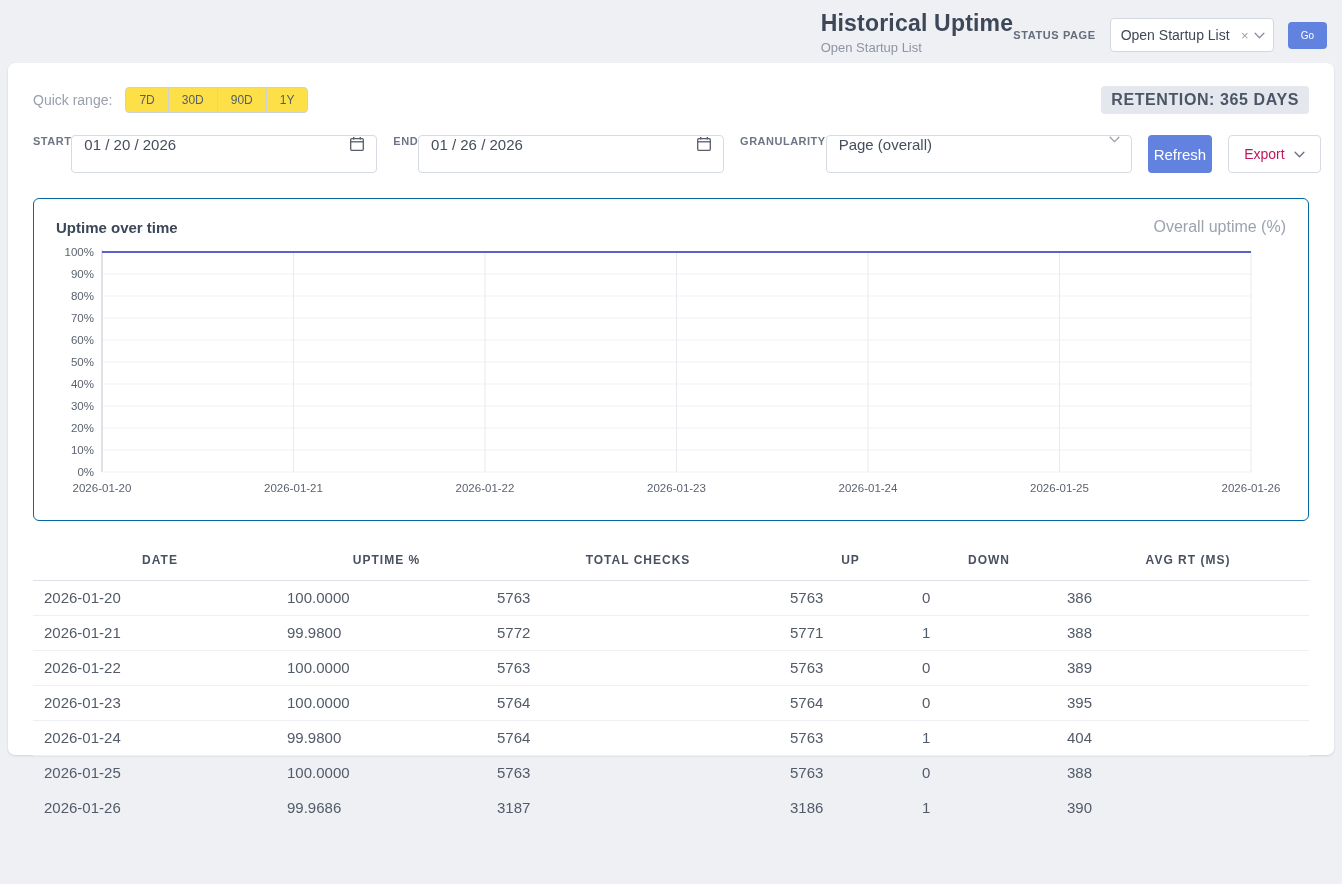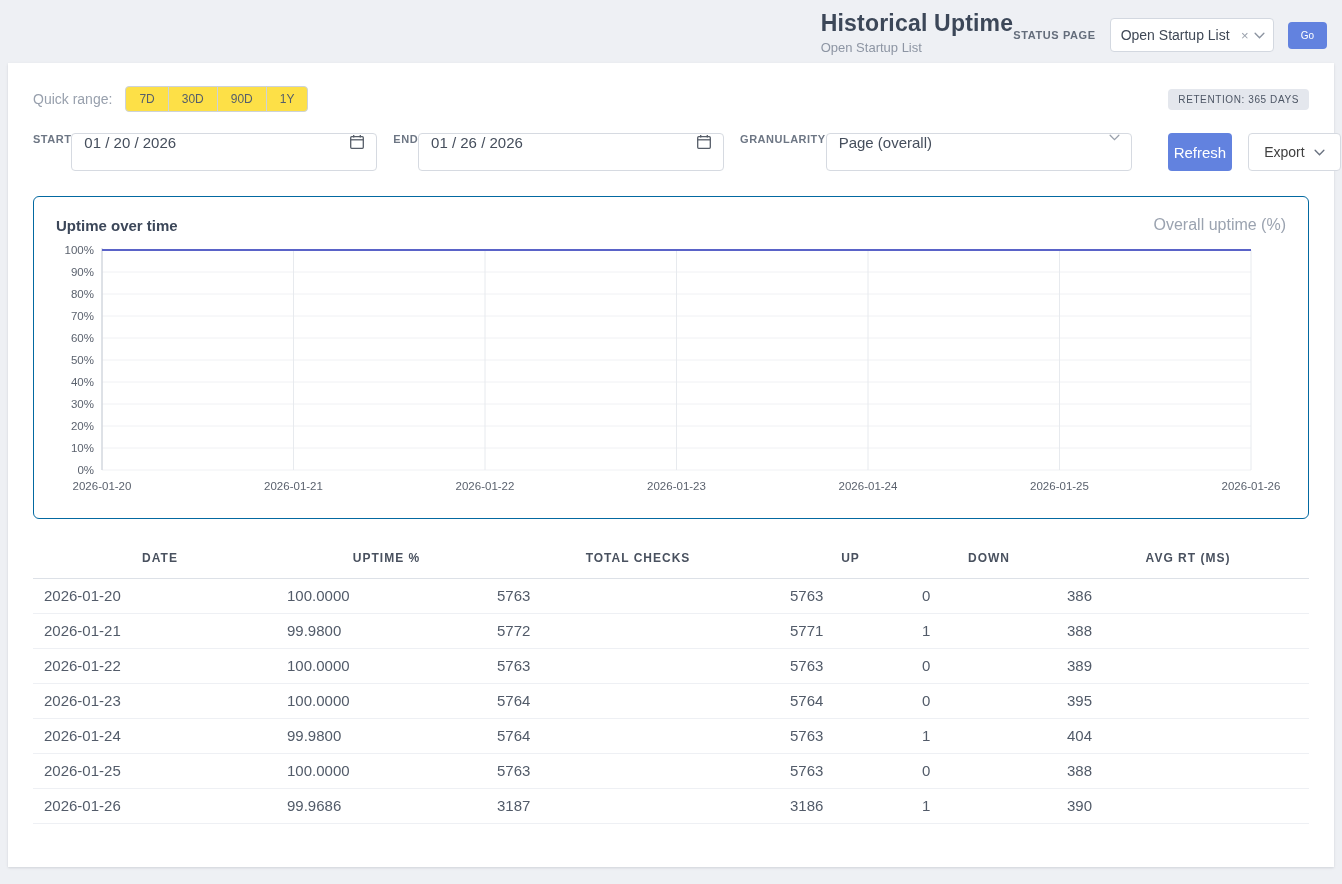--- a/index.html
+++ b/index.html
@@ -30,67 +30,67 @@
   .status-select .sel-text { flex:1; white-space:nowrap; overflow:hidden; }
   .status-select .clear-x { color:#9aa1ac; font-size:13px; margin:0 5px 0 1px; }
   .chev { width:11px; height:7px; flex:none; }
   .go-btn {
     height:27px; padding:0 13px; border:none; border-radius:4px;
     background:#6282df; color:#fff; font-size:10px; font-family:inherit; cursor:pointer;
   }
 
   
   .main-card {
-    margin:0 8px 8px 8px; background:#fff; border-radius:0;
+    margin:0 8px 8px 8px; background:#fff; border-radius:7px;
     box-shadow:0 1px 2px rgba(16,24,40,.05), 0 1px 3px rgba(16,24,40,.08);
     padding:23px 25px 2px 25px;
-    height:804px;
+    height:692px;
   }
 
   
   .quick-row { display:flex; align-items:center; justify-content:space-between; }
   .quick-left { display:flex; align-items:center; gap:13px; }
   .quick-label { font-size:14px; color:#98a0ad; }
   .qr-group { display:inline-flex; }
   .qr-btn {
     height:26px; padding:0 13px; background:#fde047; cursor:pointer;
     border:1px solid #ccd2da; font-size:12px; color:#555e6b; font-family:inherit;
   }
   .qr-btn + .qr-btn { margin-left:-1px; }
   .qr-btn:first-child { border-radius:4px 0 0 4px; }
   .qr-btn:last-child { border-radius:0 4px 4px 0; }
   .retention-badge {
-    background:#e4e7ed; color:#4c5564; font-size:10px; font-weight:400;
+    background:#e4e7ed; color:#4c5564; font-size:16px; font-weight:700;
     letter-spacing:0.6px; padding:5px 10px; border-radius:4px;
   }
 
   
   .form-row { display:flex; align-items:flex-end; gap:16px; margin-top:21px; }
   .field { display:flex; flex-direction:row; }
   .field-label {
     font-size:11px; font-weight:700; letter-spacing:0.5px;
     color:#6d7684; margin-bottom:7px;
   }
   .input, .select {
     height:38px; border:1px solid #d6dae1; border-radius:4px; background:#fff;
     display:flex; align-items:flex-start; justify-content:space-between;
     padding:0 11px 0 12px; font-size:15px; color:#454e5c; cursor:pointer;
   }
   .input { width:306px; }
   .select { width:306px; }
   .icon-svg { flex:none; }
   .refresh-btn {
     width:190px; height:38px; border:none; border-radius:4px;
-    background:#6282df; color:#fff; font-size:15px; font-family:inherit; cursor:pointer;margin-left:20px;
+    background:#6282df; color:#fff; font-size:15px; font-family:inherit; cursor:pointer;
   }
   .export-btn {
     height:38px; padding:0 15px; background:#fff; cursor:pointer;
     border:1px solid #d6dae1; border-radius:4px;
     display:flex; align-items:center; gap:9px;
-    font-size:14px; color:#404040; font-family:inherit;
+    font-size:14px; color:#be185d; font-family:inherit;
   }
 
   
   .chart-card {
     margin-top:25px; border:1px solid #0369a1; border-radius:6px;
     padding:19px 22px 10px 22px;
   }
   .chart-head { display:flex; justify-content:space-between; align-items:center; }
   .chart-title { font-size:15px; font-weight:700; color:#3c4759; }
   .chart-legend { font-size:16px; color:#9ba3b0;text-align:right; }

